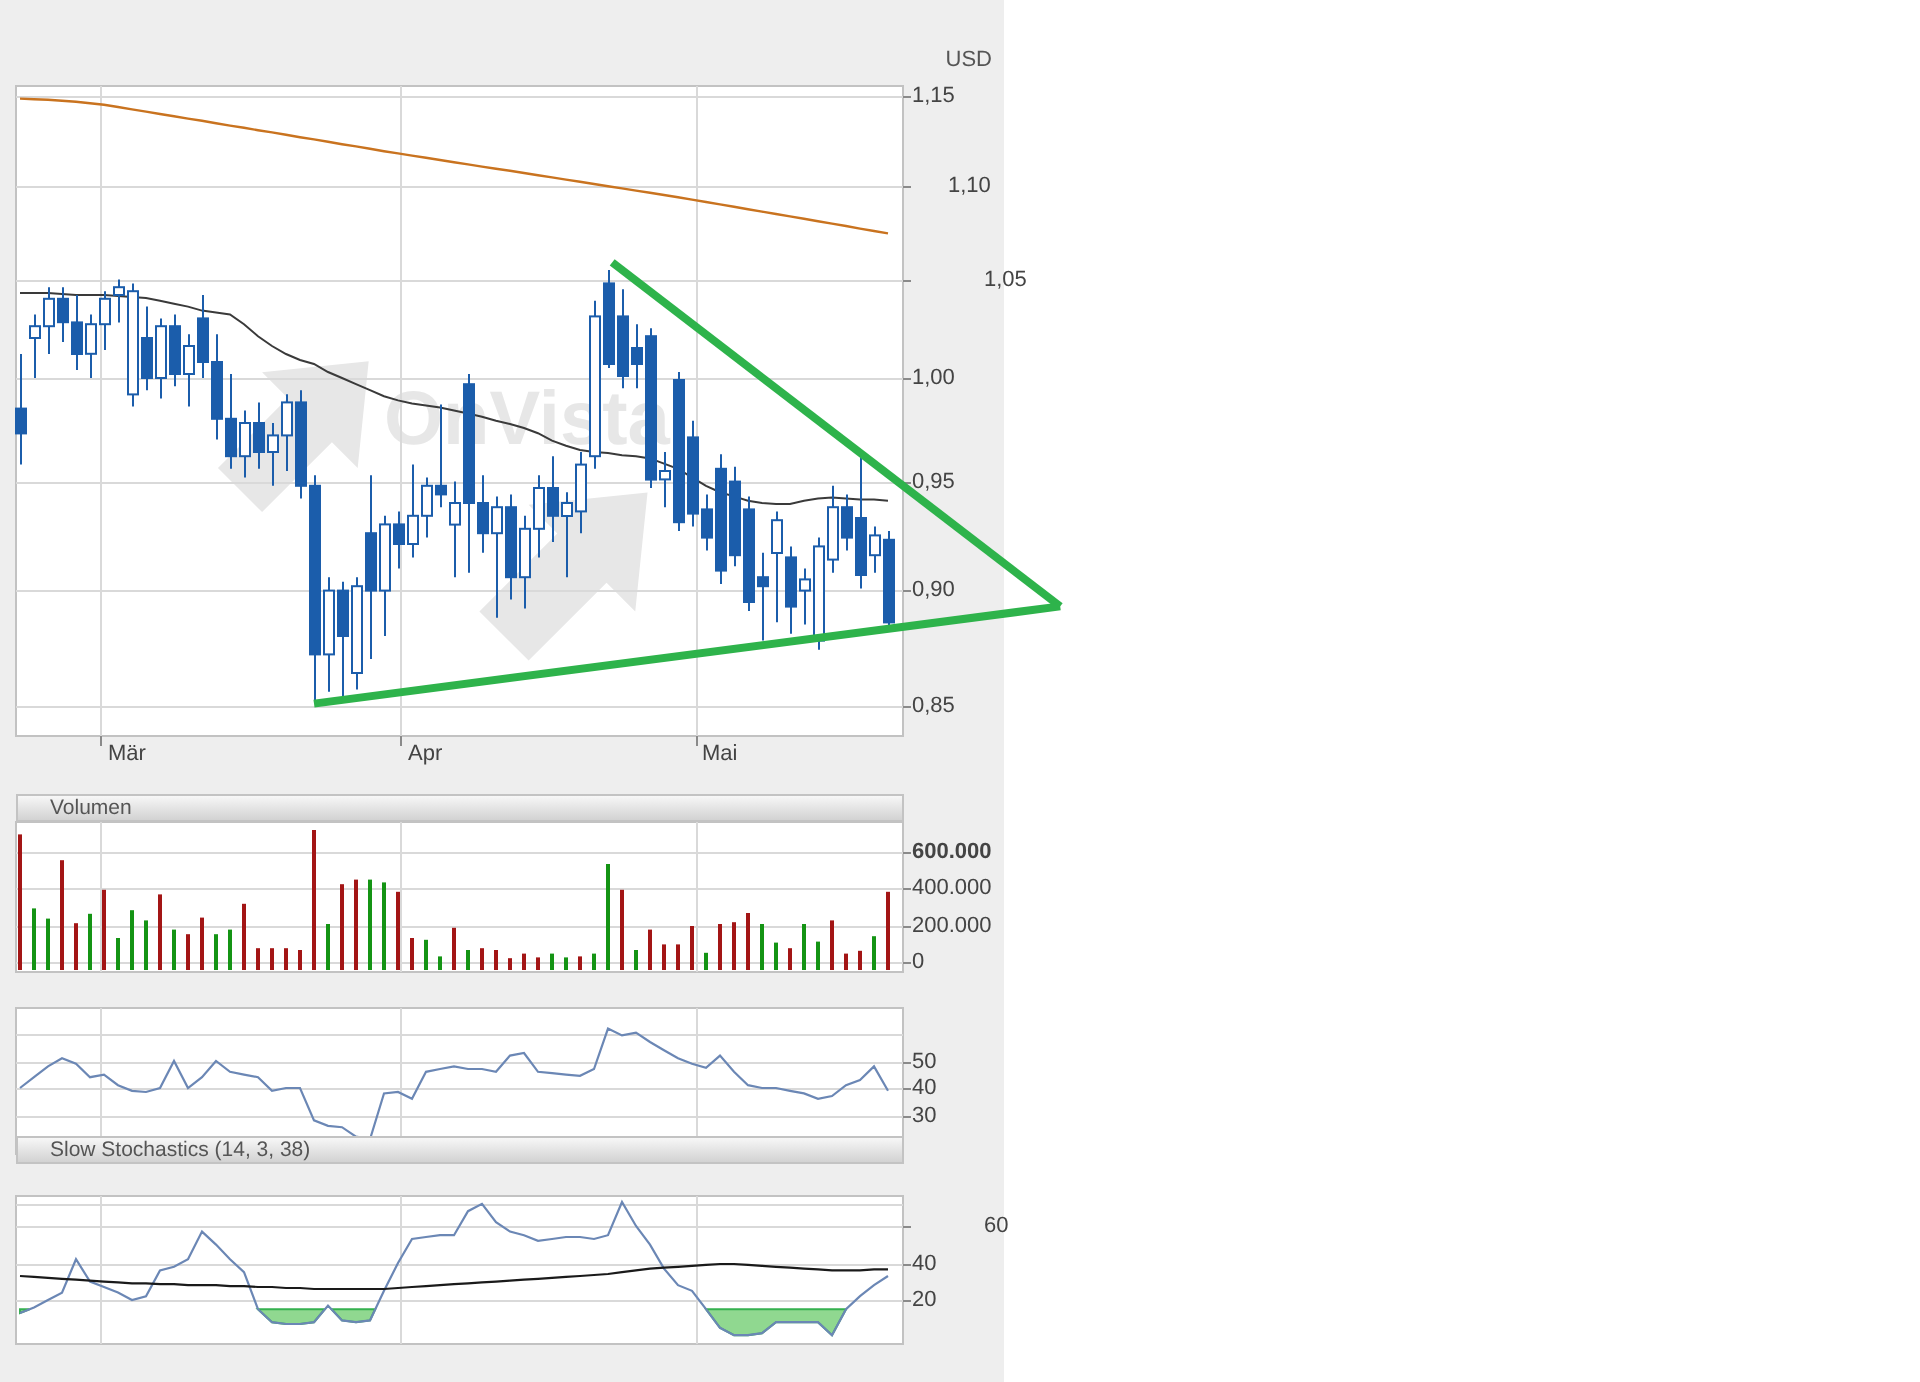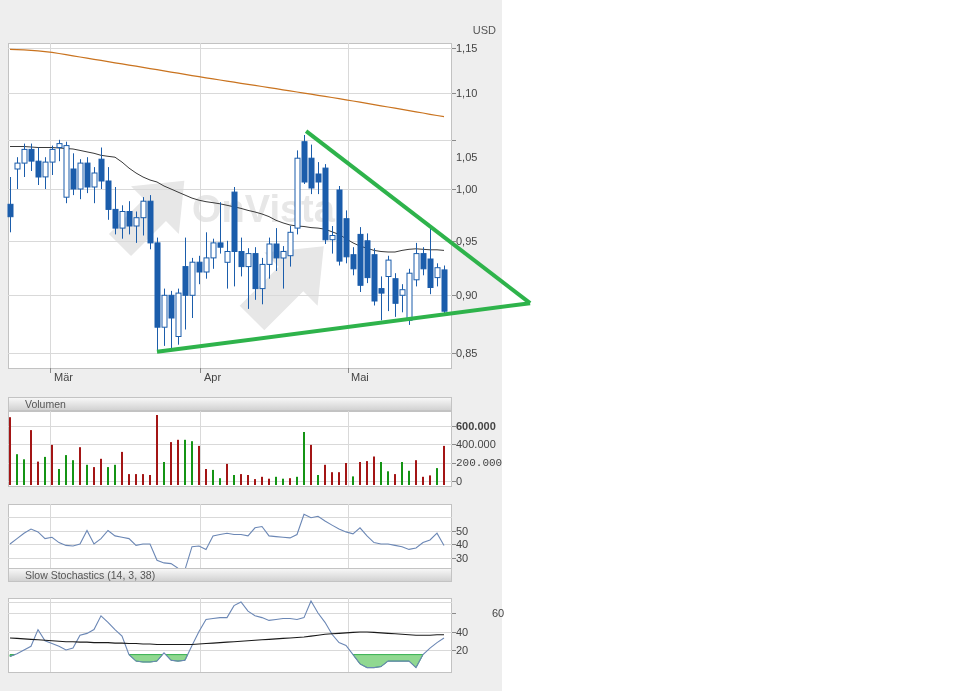--- a/index.html
+++ b/index.html
@@ -288,29 +288,29 @@
 
   <div class="unit-label">USD</div>
 
   <div class="xlab" style="left:54px">Mär</div>
   <div class="xlab" style="left:204px">Apr</div>
   <div class="xlab" style="left:351px">Mai</div>
 
   <div class="panel-header" style="top:397px">Volumen</div>
   <div class="panel-header" style="top:568px">Slow Stochastics (14, 3, 38)</div>
 <div class="ylab" style="top: 42px;">1,15</div>
-    <div class="ylab" style="top: 87px;">1,10</div>
-    <div class="ylab" style="top: 151px;">1,05</div>
+    <div class="ylab" style="top: 87px; margin-left: 18px;">1,10</div>
+    <div class="ylab" style="top: 134px; margin-left: 36px;">1,05</div>
     <div class="ylab" style="top: 183px;">1,00</div>
     <div class="ylab" style="top: 235px;">0,95</div>
     <div class="ylab" style="top: 289px;">0,90</div>
     <div class="ylab" style="top: 347px;">0,85</div>
     <div class="ylab" style="top: 420px; font-weight: bold;">600.000</div>
     <div class="ylab" style="top: 438px;">400.000</div>
-    <div class="ylab" style="top: 457px; font-family: Liberation Mono, monospace;">200.000</div>
+    <div class="ylab" style="top: 457px;">200.000</div>
     <div class="ylab" style="top: 475px;">0</div>
     <div class="ylab" style="top: 525px;">50</div>
     <div class="ylab" style="top: 538px;">40</div>
     <div class="ylab" style="top: 552px;">30</div>
     <div class="ylab" style="top: 607px; margin-left: 36px;">60</div>
     <div class="ylab" style="top: 626px;">40</div>
     <div class="ylab" style="top: 644px;">20</div>
   </div>
 
 </body></html>

